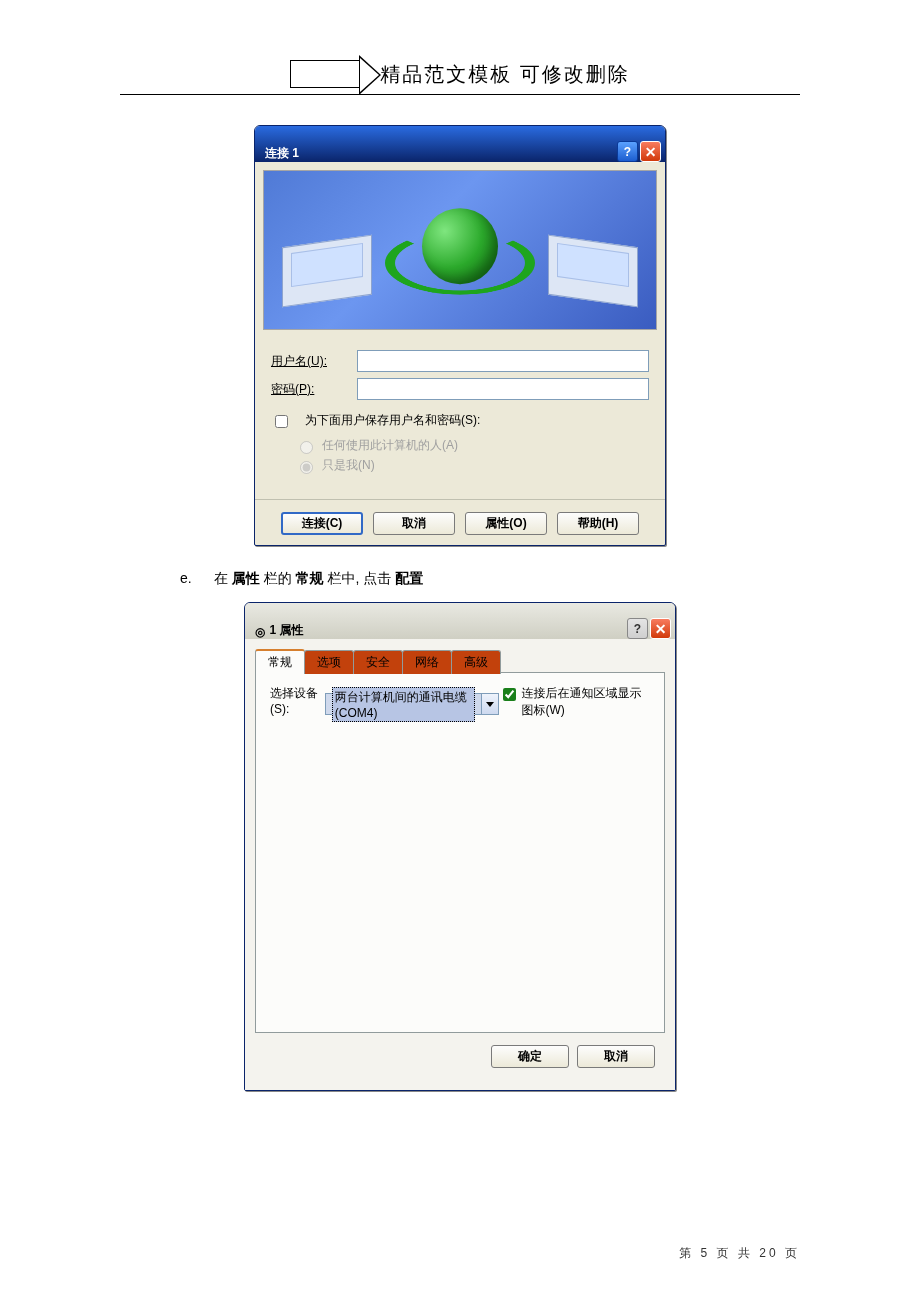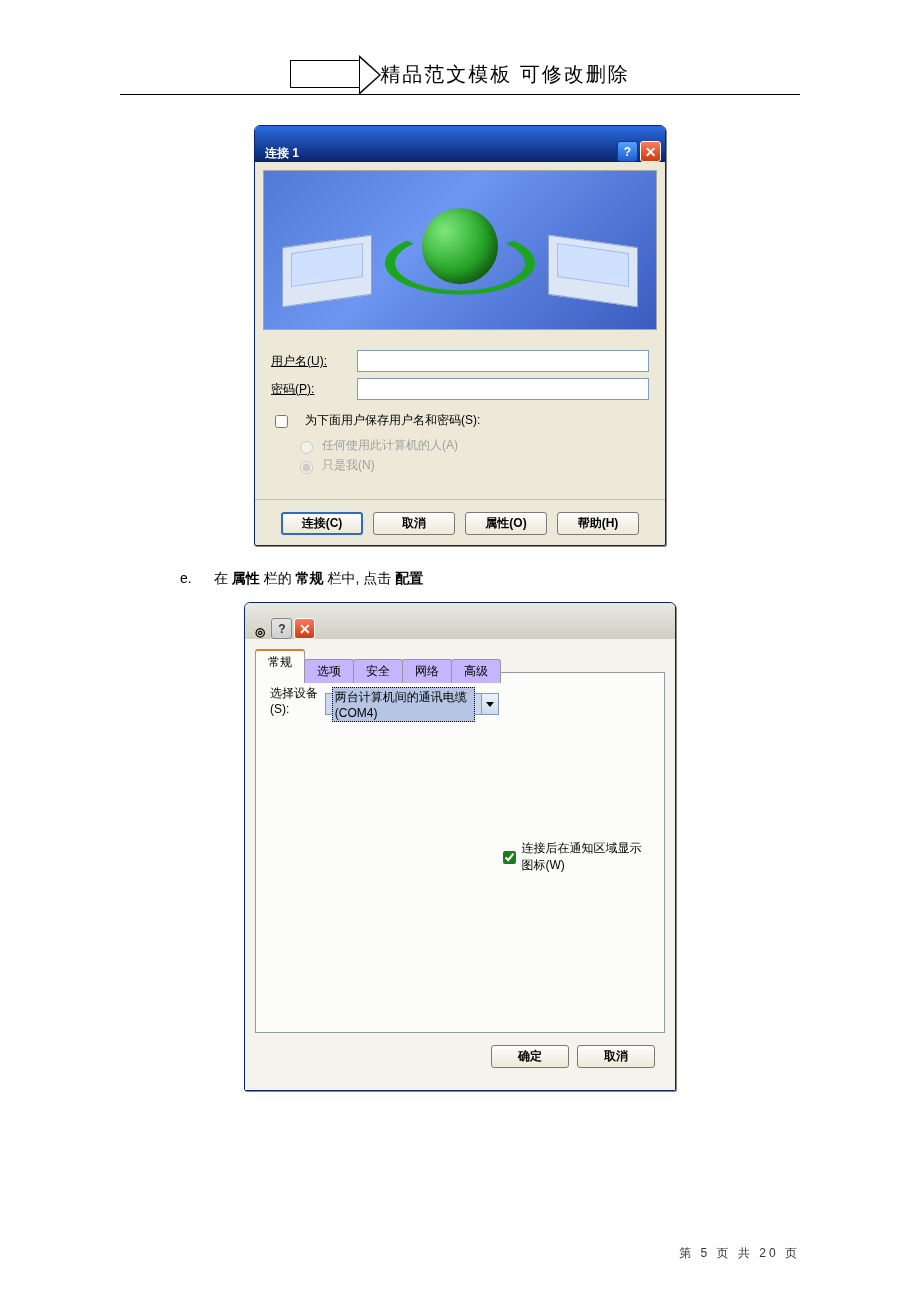--- a/index.html
+++ b/index.html
@@ -152,23 +152,23 @@
   .titlebar.gray {
     background: linear-gradient(to bottom,#e9e9e2,#cfcfc3);
     color:#000; font-weight:bold;
   }
   .titlebar.gray .help-btn{ background:linear-gradient(#e4e4e4,#cfcfcf); border:1px solid #888; color:#333;}
   .d2-body { background:#f4f3ee; padding:10px; }
   .tabstrip { display:flex; border-bottom:1px solid #919b9c; height:24px;}
   .tab {
     padding:3px 12px 0 12px; height:24px;
     border:1px solid #919b9c; border-bottom:none;
-    background:#c4b5fd; margin-right:-1px;
+    background:#c2410c; margin-right:-1px;
     border-radius:3px 3px 0 0; font-size:12px;
-    position:relative; top:10px;
+    position:relative; top:1px;
   }
   .tab.active { background:#fcfcfa; border-top:2px solid #d67f2e; height:25px; top:0; z-index:2;}
   .tabpanel {
     border:1px solid #919b9c; border-top:none; background:#fcfcfa;
     padding:12px 14px 10px 14px; min-height:360px;
     display:flex; flex-direction:row;
   }
   .device-label { font-size:12px; margin-bottom:6px;}
   .combo {
     display:flex; align-items:center; height:38px;
@@ -182,21 +182,21 @@
   }
   .combo-text .sel { background:#b7c5e4; padding:1px 2px; border:1px dotted #000;}
   .combo-arrow{
     width:18px; height:22px; border:1px solid #7f9db9;
     background:linear-gradient(#eef3fb,#cdd9ef);
     display:flex;align-items:center;justify-content:center;
   }
   .combo-arrow svg{width:8px;height:8px;}
   .cfg-row{ display:flex; justify-content:flex-end; margin-top:10px;}
   .panel-spacer{flex:1;}
-  .show-icon-row{ display:flex; align-items:center; gap:2px; font-size:12px; margin-top:7px;}
+  .show-icon-row{ display:flex; gap:2px; font-size:12px; margin-top:0;}
   .show-icon-row input{accent-color:#1a7f1a;}
   .d2-footer{ display:flex; justify-content:flex-end; gap:8px; padding:12px 10px 12px 0;}
 
   
   .page-footer{
     position:absolute; bottom:40px; right:120px;
     font-size:12px; color:#333; letter-spacing:3px;
   }
 </style>
 </head>
@@ -263,20 +263,21 @@
     <b>属性</b>
     <span> 栏的</span>
     <b>常规</b>
     <span> 栏中, 点击</span>
     <b>配置</b>
   </div>
 
   <div class="dialog d2">
     <div class="titlebar gray">
       <span style="margin-right:4px;">◎</span>
+      <span class="title-text">1 属性</span>
       <div class="title-btn help-btn">?</div>
       <div class="title-btn close-btn">✕</div>
     </div>
 
     <div class="d2-body">
       <div class="tabstrip">
         <div class="tab active">常规</div>
         <div class="tab">选项</div>
         <div class="tab">安全</div>
         <div class="tab">网络</div>

